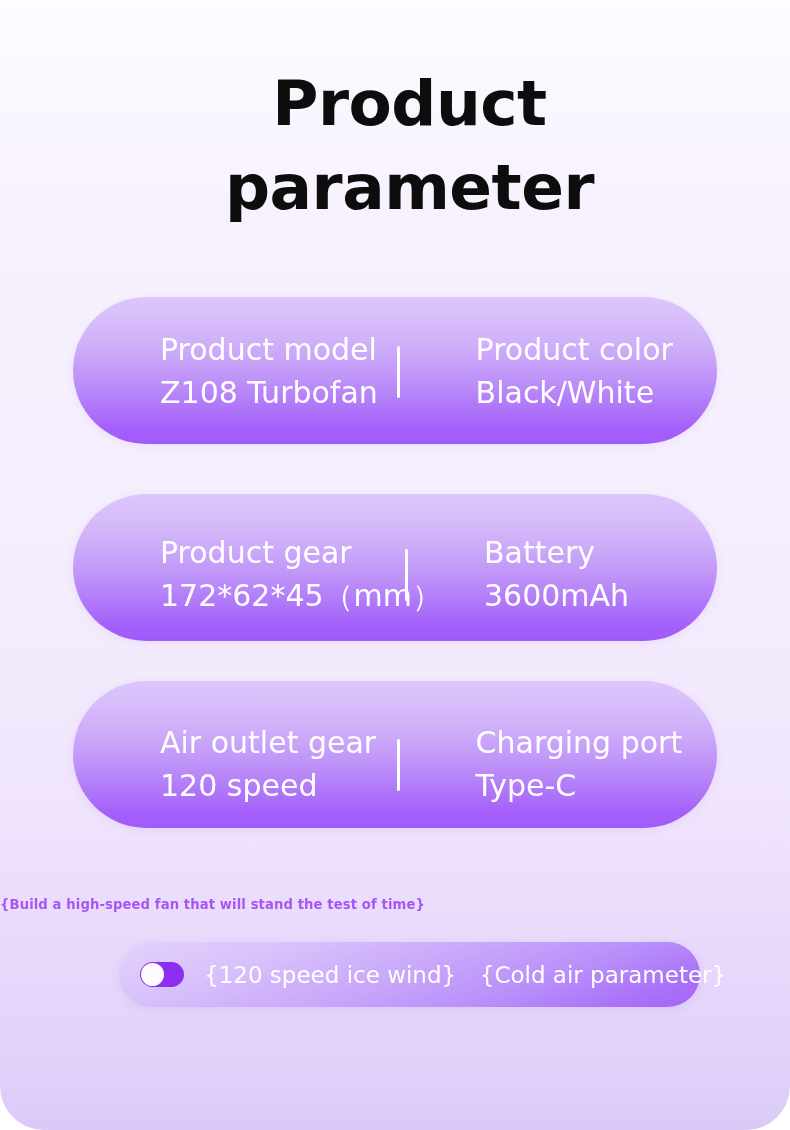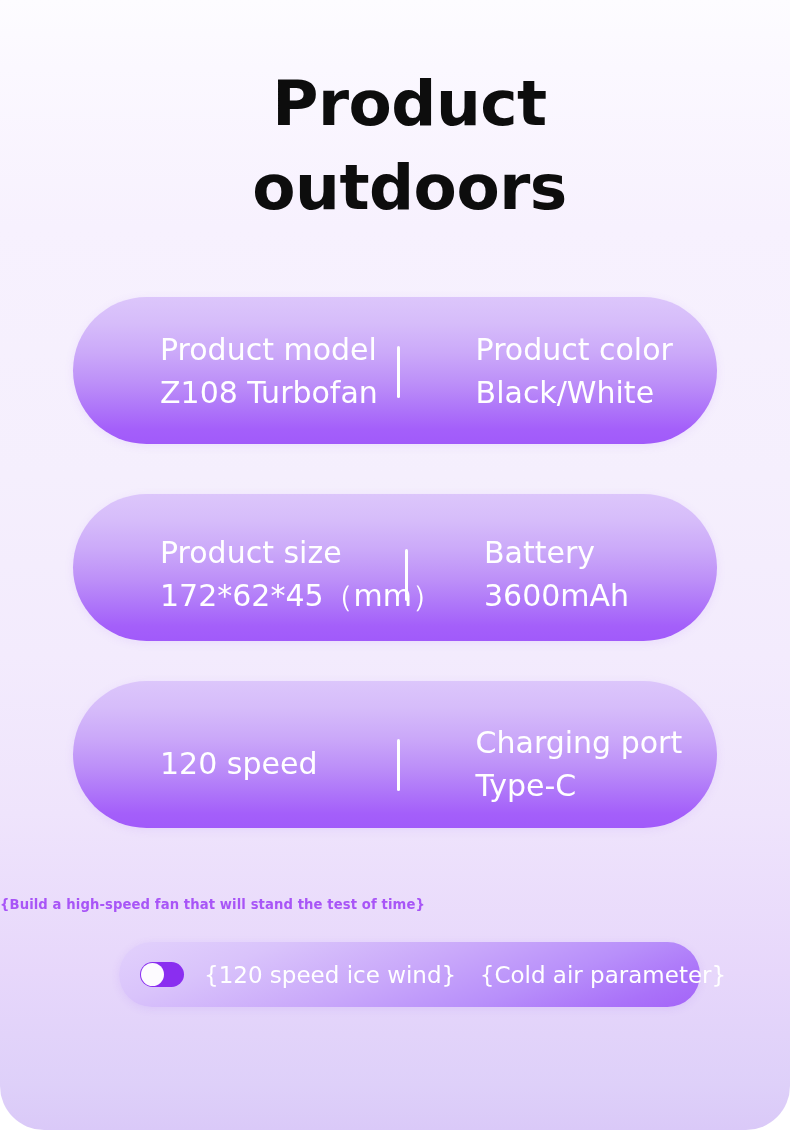--- a/index.html
+++ b/index.html
@@ -167,54 +167,55 @@
   }
   .bar-text .gap { display: inline-block; width: 9px; }
 </style>
 </head>
 <body>
 
 <div class="page">
 
   <h1 class="title">
     <span>Product</span>
-    <span class="l2">outdoors</span>
+    <span class="l2">parameter</span>
   </h1>
 
   <div class="card c1">
     <div class="card-inner">
       <div class="col col-left">
         <span class="cell-label">Product model</span>
         <span class="cell-value">Z108 Turbofan</span>
       </div>
       <div class="divider"></div>
       <div class="col col-right">
         <span class="cell-label">Product color</span>
         <span class="cell-value">Black/White</span>
       </div>
     </div>
   </div>
 
   <div class="card c2">
     <div class="card-inner">
       <div class="col col-left">
-        <span class="cell-label">Product size</span>
+        <span class="cell-label">Product gear</span>
         <span class="cell-value">172*62*45（mm）</span>
       </div>
       <div class="divider"></div>
       <div class="col col-right">
         <span class="cell-label">Battery</span>
         <span class="cell-value">3600mAh</span>
       </div>
     </div>
   </div>
 
   <div class="card c3">
     <div class="card-inner">
       <div class="col col-left">
+        <span class="cell-label">Air outlet gear</span>
         <span class="cell-value">120 speed</span>
       </div>
       <div class="divider"></div>
       <div class="col col-right">
         <span class="cell-label">Charging port</span>
         <span class="cell-value">Type-C</span>
       </div>
     </div>
   </div>
 

